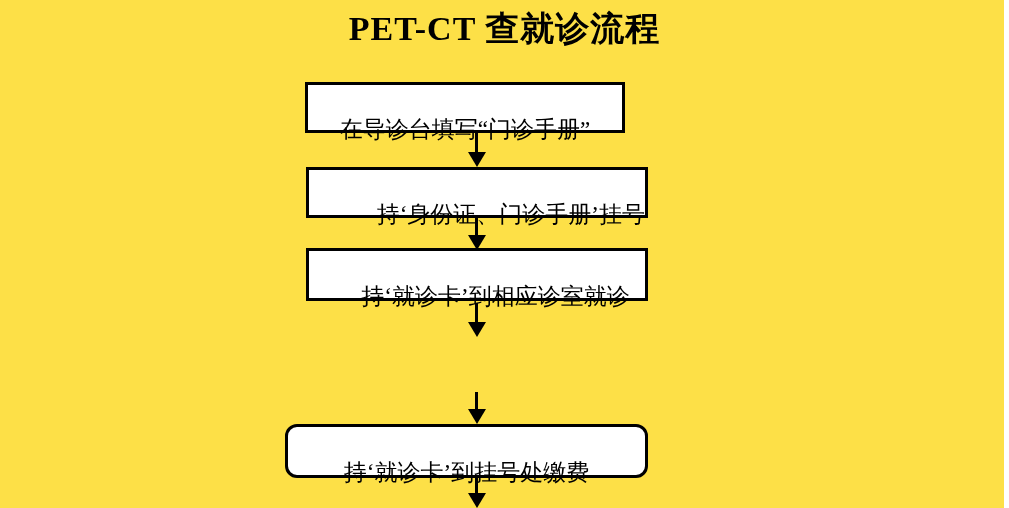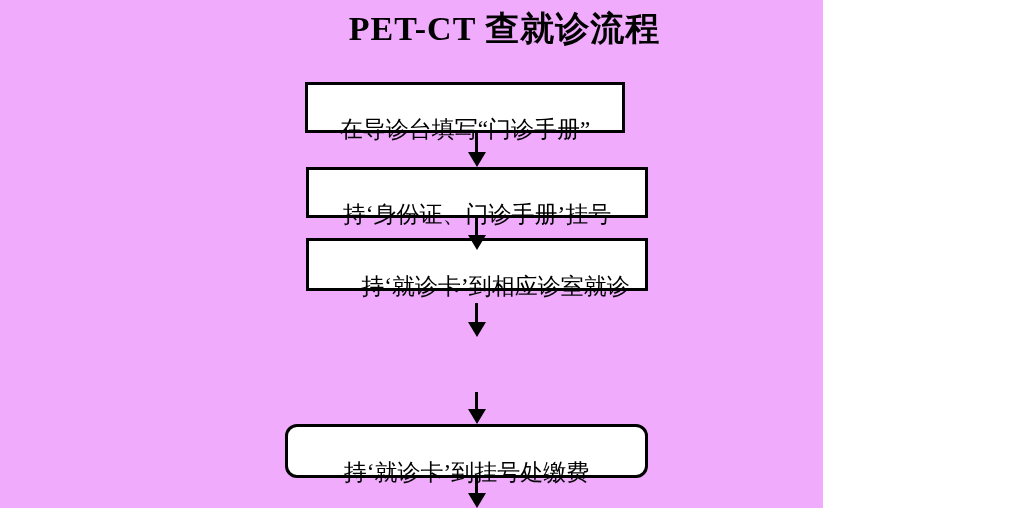--- a/index.html
+++ b/index.html
@@ -3,23 +3,23 @@
 <meta charset="utf-8">
 <title>PET-CT Flowchart</title>
 <style>
   html, body {
     margin: 0;
     padding: 0;
     background: #ffffff;
   }
   #canvas {
     position: relative;
-    width: 823px;
+    width: 1004px;
     height: 508px;
-    background: #f0abfc;
+    background: #fde047;
     overflow: hidden;
     font-family: "Liberation Serif", "DejaVu Serif", serif;
   }
   #chart-title {
     position: absolute;
     left: 0;
     top: 8px;
     width: 1009px;
     text-align: center;
     font-family: "Liberation Serif", "DejaVu Serif", serif;
@@ -76,25 +76,25 @@
 <body>
 
 <div id="canvas">
 
   <div id="chart-title">PET-CT 查就诊流程</div>
 
   <div class="flow-box" id="box-1" style="left: 305px; top: 82px; width: 320px; height: 51px;">
     <span class="flow-box-label">在导诊台填写“门诊手册”</span>
   </div>
 
-  <div class="flow-box" id="box-2" style="left: 306px; top: 167px; width: 342px; height: 51px;">
+  <div class="flow-box" id="box-2" style="left: 306px; top: 167px; width: 342px; height: 51px; justify-content: flex-end;">
     <span class="flow-box-label">持‘身份证、门诊手册’挂号</span>
   </div>
 
-  <div class="flow-box" id="box-3" style="left: 306px; top: 238px; width: 342px; height: 53px; padding-left: 37px;">
+  <div class="flow-box" id="box-3" style="left: 306px; top: 248px; width: 342px; height: 53px; padding-left: 37px;">
     <span class="flow-box-label">持‘就诊卡’到相应诊室就诊</span>
   </div>
 
 
   <div class="flow-box" id="box-5" style="left: 285px; top: 424px; width: 363px; height: 54px; border-radius: 12px;">
     <span class="flow-box-label">持‘就诊卡’到挂号处缴费</span>
   </div>
 
   <div class="arrow" id="arrow-1" style="left: 468px; top: 133px; height: 34px;">
     <div class="shaft" style="height: 21px;"></div>

